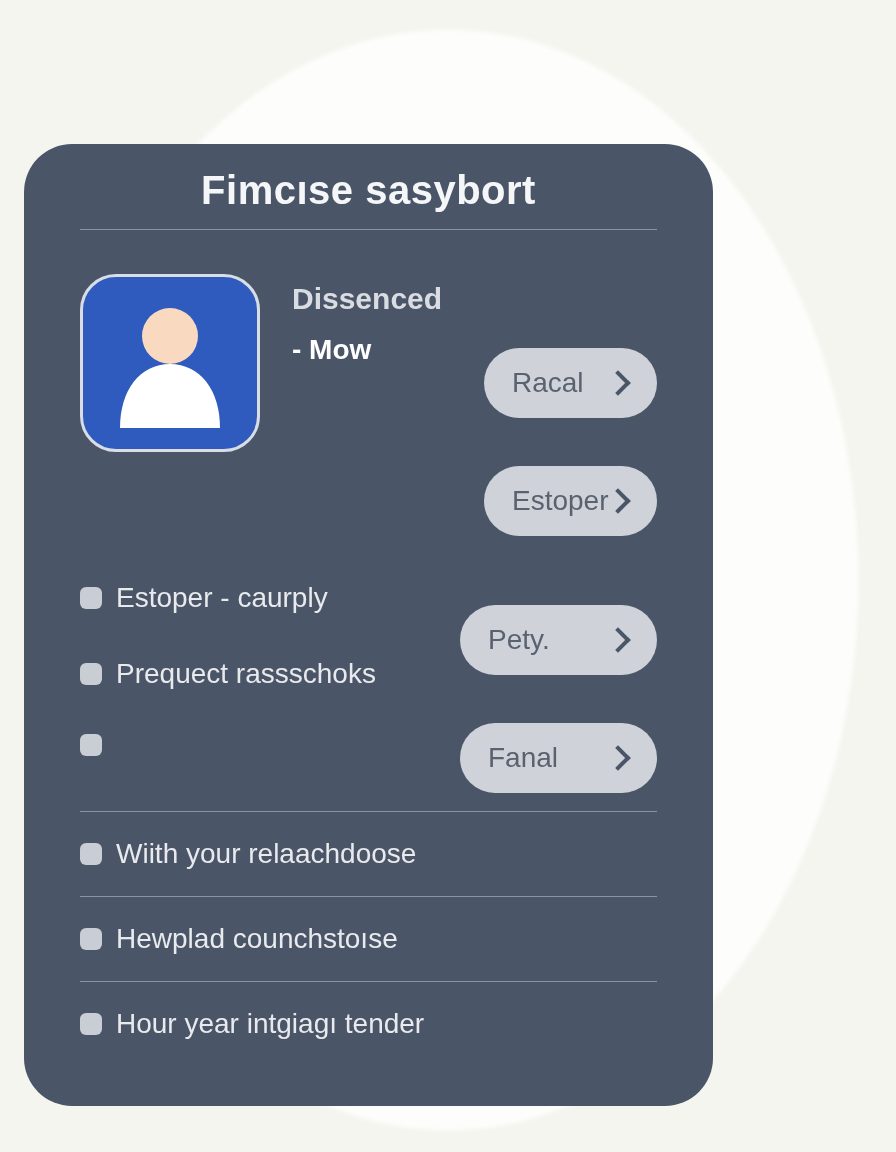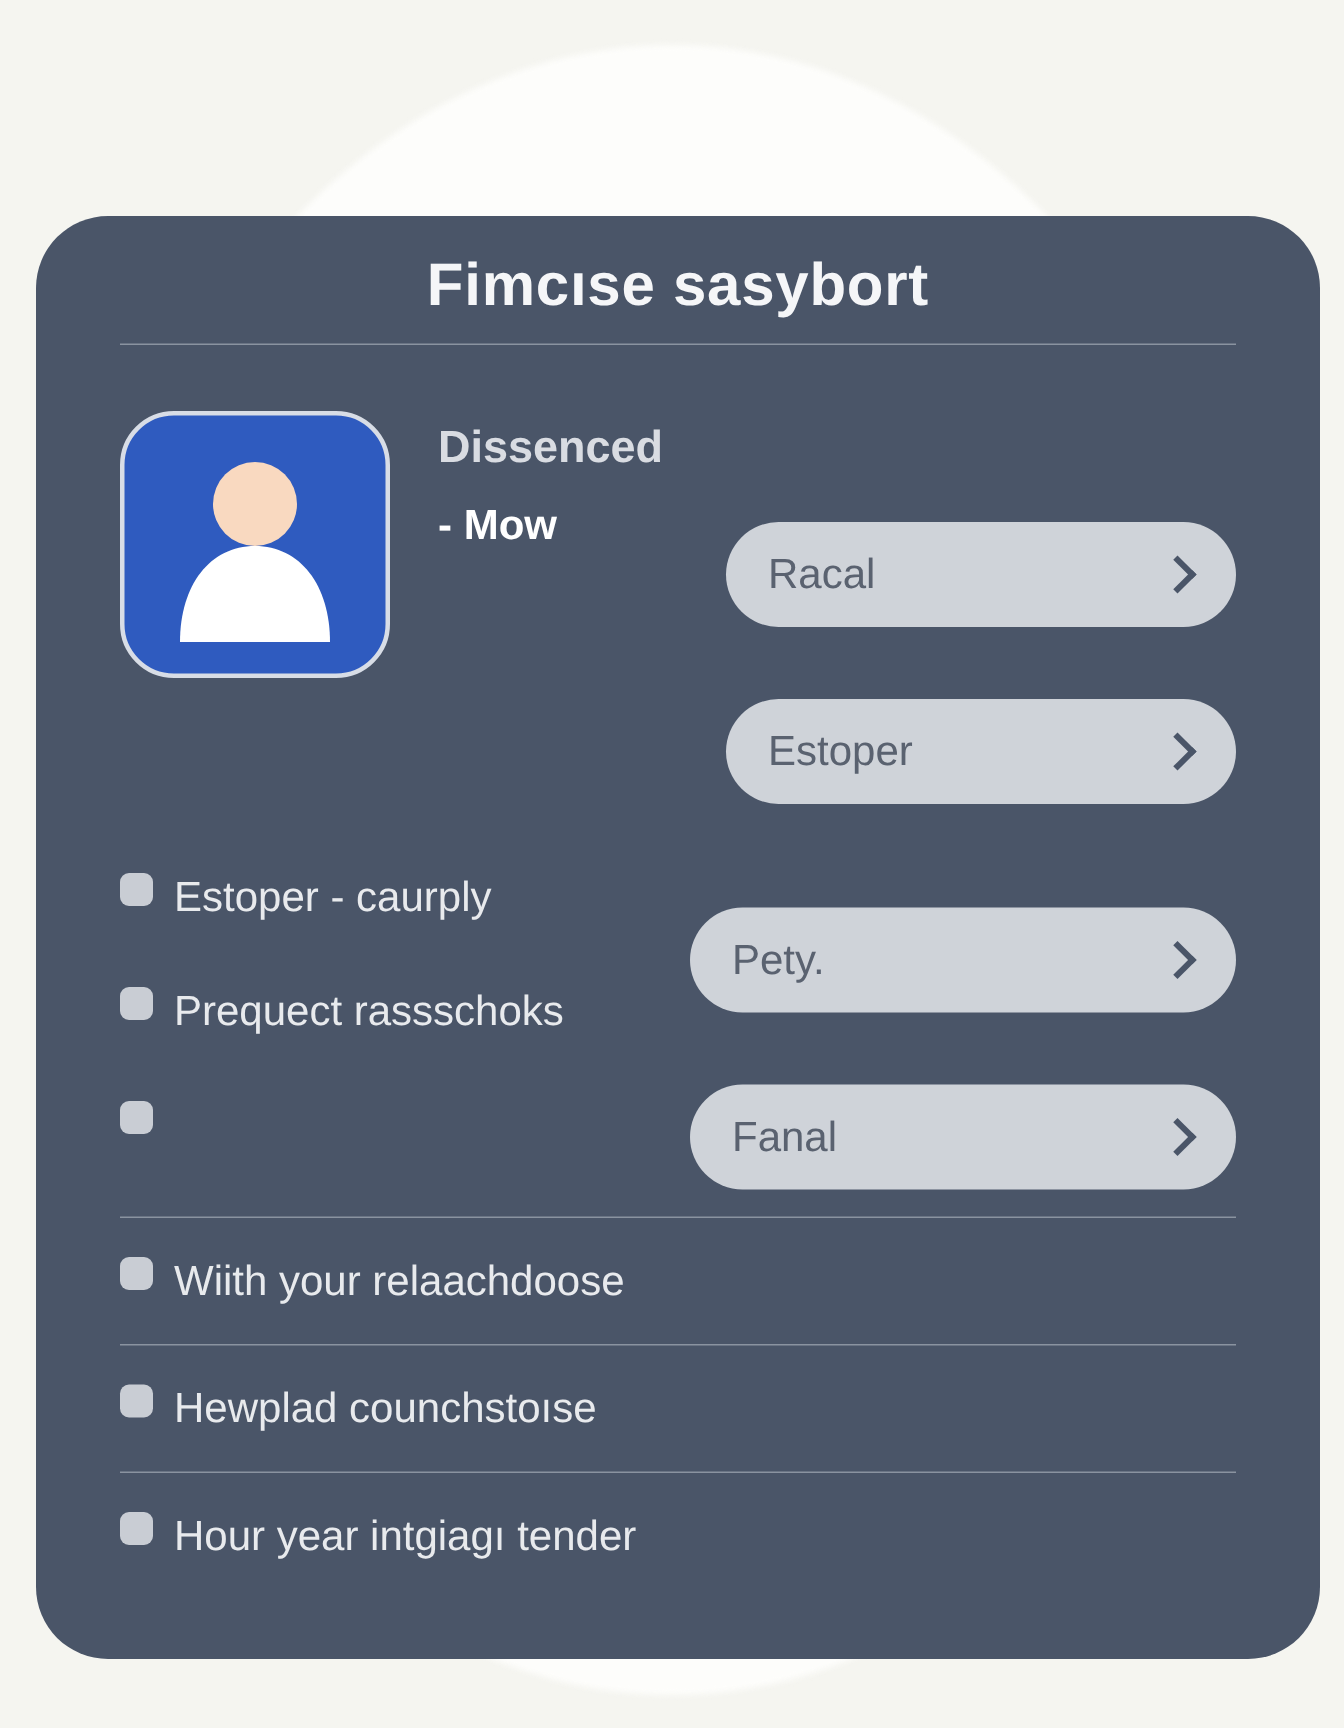--- a/index.html
+++ b/index.html
@@ -17,21 +17,21 @@
     left: 38px;
     top: 30px;
     background: #fdfdfb;
     border-radius: 50%;
     filter: blur(2px);
   }
   .panel {
     position: absolute;
     left: 24px;
     top: 144px;
-    width: 856px;
+    width: 689px;
     background: #4a5568;
     border-radius: 48px;
     padding: 20px 56px 40px 56px;
     color: #e8eaed;
   }
   .title {
     text-align: center;
     font-size: 40px;
     font-weight: 700;
     color: #f5f6f8;
@@ -106,21 +106,21 @@
     height: 18px;
     border-right: 4px solid #4a5568;
     border-bottom: 4px solid #4a5568;
     transform: rotate(-45deg);
   }
   .list-section {
     padding: 8px 0;
   }
   .list-item {
     display: flex;
-    align-items: flex-start;
+    align-items: center;
     gap: 14px;
     padding: 18px 0;
     cursor: pointer;
   }
   .dot {
     width: 22px;
     height: 22px;
     background: #c9cdd4;
     border-radius: 6px;
     flex-shrink: 0;

